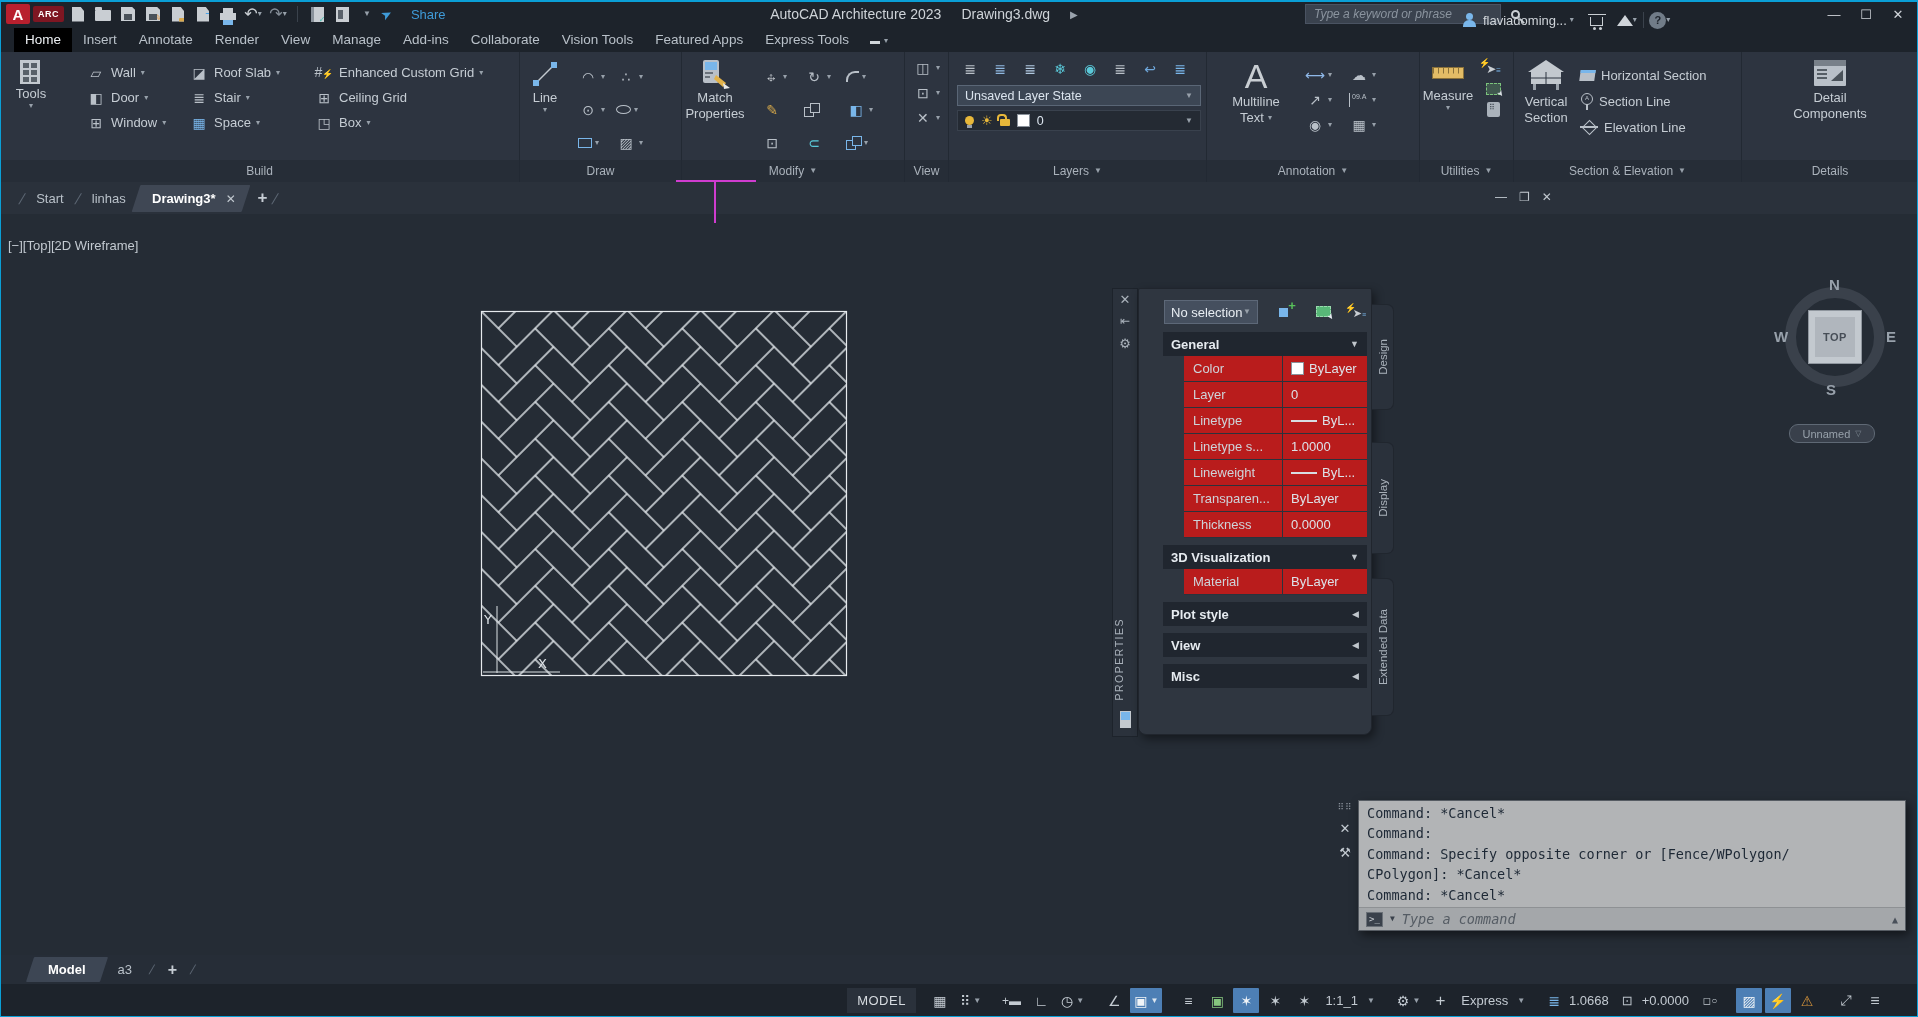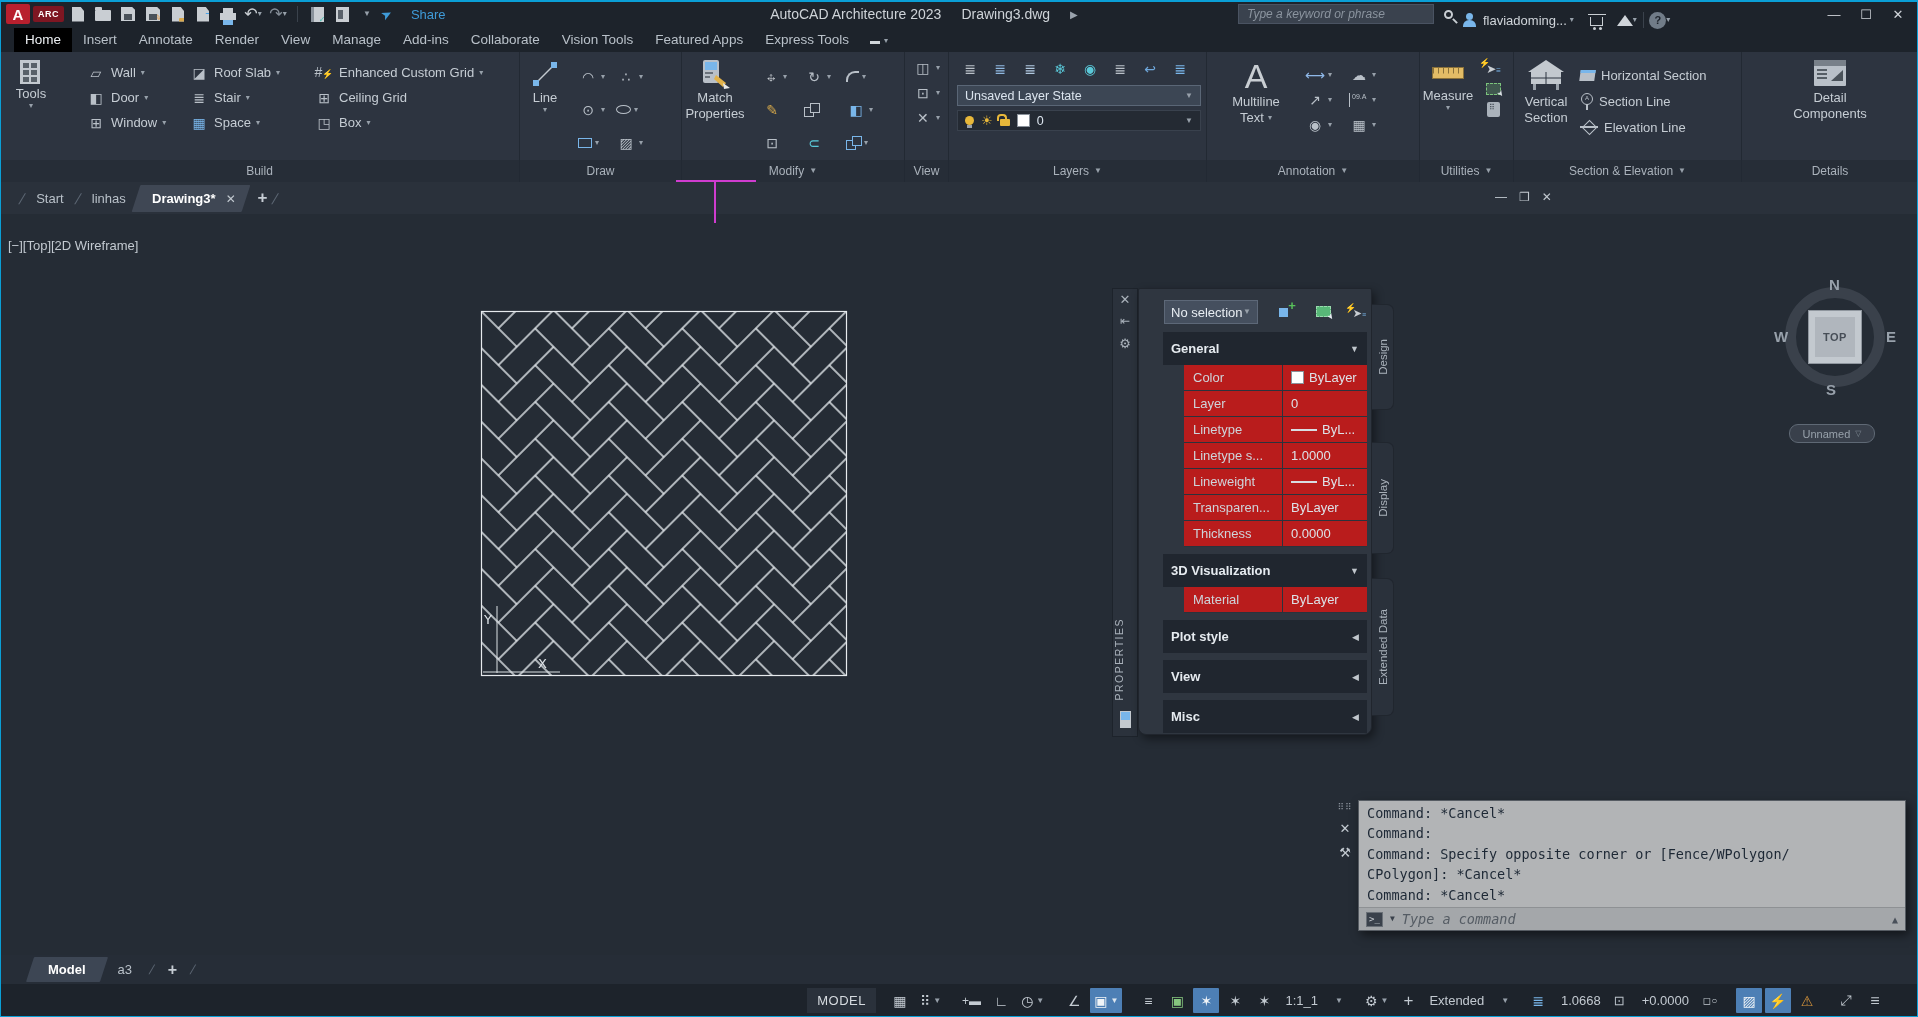--- a/index.html
+++ b/index.html
@@ -26,21 +26,21 @@
 .printer::after{content:'';position:absolute;top:7px;left:3px;width:10px;height:5px;background:#79b6ea}
 .undo{font-size:16px;color:#c9ced3;line-height:16px}
 .redo{font-size:16px;color:#848d97;line-height:16px}
 .book{width:13px;height:15px;background:#c9ced3;border-left:3px solid #8a929b;position:relative}
 .book::after{content:'✓';position:absolute;right:-2px;bottom:-2px;font-size:8px;color:#3fbfb0}
 .palico{width:13px;height:15px;background:#c9ced3;position:relative}
 .palico::before{content:'';position:absolute;left:2px;top:3px;width:5px;height:9px;background:#5a626b}
 .plane{font-size:13px;color:#3f9bd8;transform:rotate(-28deg);display:inline-block}
 .sharetx{color:#3f9bd8;font-size:13px;margin-left:19px}
 .title{position:absolute;left:659px;top:0;width:530px;height:28px;display:flex;align-items:center;justify-content:center;gap:20px;font-size:14px;color:#ced3d8;pointer-events:none}
-.searchwrap{position:absolute;left:1238px;top:4px;display:flex;align-items:center}
+.searchwrap{position:absolute;left:1305px;top:4px;display:flex;align-items:center}
 .search{width:196px;height:20px;background:#3a424e;border:1px solid #4a5362;color:#cdd3da;font-style:italic;font-size:12px;padding:0 8px;font-family:"Liberation Sans",sans-serif}
 .search::placeholder{color:#8b949f;font-style:italic}
 .mag{width:9px;height:9px;border:2px solid #c9ced3;border-radius:50%;position:relative;margin-left:10px}
 .mag::after{content:'';position:absolute;width:6px;height:2px;background:#c9ced3;transform:rotate(45deg);left:6px;top:8px}
 .person{width:15px;height:14px;position:relative}
 .person::before{content:'';position:absolute;left:4px;top:0;width:7px;height:7px;border-radius:50%;background:#79b6ea}
 .person::after{content:'';position:absolute;left:1px;top:7px;width:13px;height:7px;border-radius:6px 6px 0 0;background:#79b6ea}
 .uname{color:#d0d5da;font-size:13px;margin:0 3px 0 6px}
 .cart{width:13px;height:9px;border:1.5px solid #c9ced3;border-top:none;position:relative;margin-top:2px}
 .cart::before{content:'';position:absolute;top:-3px;left:-3px;width:18px;height:1.5px;background:#c9ced3}
@@ -140,21 +140,21 @@
 .pminico::before{content:'';position:absolute;left:1px;top:1px;width:9px;height:8px;background:#79b6ea}
 .palpanel{width:234px;height:447px;background:#2f3640;border:1px solid #20252d;border-radius:2px 2px 8px 8px;box-shadow:3px 4px 10px rgba(0,0,0,.45);padding:10px 4px 0 0;position:relative}
 .selrow{display:flex;align-items:center;margin-left:25px;gap:21px;height:26px}
 .nosel{width:120px;height:24px;background:#454f5e;border:1px solid #5d6878;display:flex;align-items:center;justify-content:space-between;padding:0 6px;font-size:13px;color:#e8edf2}
 .selic{width:20px;text-align:center;font-size:13px}
 .qsel2{position:relative;display:inline-block;width:16px;height:14px}
 .qsel2::before{content:'';position:absolute;left:0;top:4px;width:9px;height:9px;background:#79b6ea}
 .qsel2::after{content:'+';position:absolute;right:-1px;top:-6px;color:#58c05a;font-weight:bold;font-size:13px}
 .gsel{width:15px;height:11px;background:#58b878;border:1px dashed #9adbae;position:relative;display:inline-block}
 .gsel::after{content:'➤';position:absolute;right:-4px;bottom:-5px;font-size:8px;color:#e8edf2;transform:rotate(55deg)}
-.psec{height:33px;background:#20262f;display:flex;align-items:center;justify-content:space-between;padding:0 8px;font-weight:bold;font-size:13px;color:#e6ebf0;margin:7px 0 0 24px}
+.psec{height:24px;background:#20262f;display:flex;align-items:center;justify-content:space-between;padding:0 8px;font-weight:bold;font-size:13px;color:#e6ebf0;margin:7px 0 0 24px}
 .secarr{font-size:9px;color:#c0c6cc;font-weight:normal}
 .prows{margin-left:45px}
 .prow{display:grid;grid-template-columns:99px 1fr;height:26px;background:#b91c1c;border-bottom:1px solid #2b323c}
 .pk{display:flex;align-items:center;padding-left:9px;color:#ced4da;border-right:1px solid #2b323c;overflow:hidden;white-space:nowrap}
 .pv{display:flex;align-items:center;padding-left:8px;gap:5px;color:#dde2e8;overflow:hidden;white-space:nowrap}
 .ltln{width:26px;height:0;border-top:2px solid #d8dde2;flex:none}
 .paltabs{width:24px;position:relative}
 .ptab{position:absolute;left:0;width:22px;background:#2a313b;border:1px solid #20262e;border-left:none;border-radius:0 7px 7px 0;color:#aab2bb;font-size:11.5px;display:flex;align-items:center;justify-content:center}
 .ptab span{writing-mode:vertical-rl;transform:rotate(180deg);white-space:nowrap}
 
@@ -171,21 +171,21 @@
 .mtab{background:#3d4654;transform:skewX(-18deg);padding:5px 18px;border-radius:1px}
 .mtab span{display:inline-block;transform:skewX(18deg);font-weight:bold;color:#fff}
 .a3tab{color:#b9c1c9;padding:5px 14px}
 .lslash{color:#5c6673;transform:skewX(-18deg);margin:0 4px}
 .lplus{color:#c6cdd4;font-size:16px;font-weight:bold;margin:0 10px}
 
 .status{position:absolute;left:0;top:984px;width:100%;height:33px;background:#1d232b;display:flex;align-items:center;justify-content:flex-end;padding-right:30px;gap:3px;font-size:13px;color:#c3cad1}
 .sic{min-width:26px;height:25px;display:flex;align-items:center;justify-content:center;padding:0 4px;font-size:14px;gap:3px;border-radius:1px}
 .sic.on{background:#4d7fb5;color:#f0f4f8}
 .modelbtn{background:#2a313b;padding:5px 10px;margin-right:8px;font-size:13px;color:#d6dbe0;letter-spacing:.5px}
-.stext{display:flex;align-items:center;gap:17px;padding:0 5px;font-size:13px}
+.stext{display:flex;align-items:center;gap:9px;padding:0 5px;font-size:13px}
 .warnic{color:#e09a3c}
 .sgap{width:7px}
 </style>
 </head>
 <body>
 
 <div class="titlebar">
   <span class="alogo">A</span>
   <span class="abadge">ARC</span>
   <span class="qi">
@@ -943,21 +943,21 @@
   <span class="sic">✶</span>
   <span class="sic">✶</span>
   <span class="stext">
       <span>1:1_1</span>
       <span class="chv">▼</span>
     </span>
   <span class="sgap"></span>
   <span class="sic">⚙<span class="chv">▼</span></span>
   <span class="sic" style="font-size:17px">+</span>
   <span class="stext">
-      <span>Extended</span>
+      <span>Express</span>
       <span class="chv">▼</span>
     </span>
   <span class="sgap"></span>
   <span class="stext">
       <span class="blu" style="font-size:14px">≣</span>
       <span>1.0668</span>
     </span>
   <span class="stext">
       <span class="ib" style="font-size:13px">⊡</span>
       <span>+0.0000</span>

